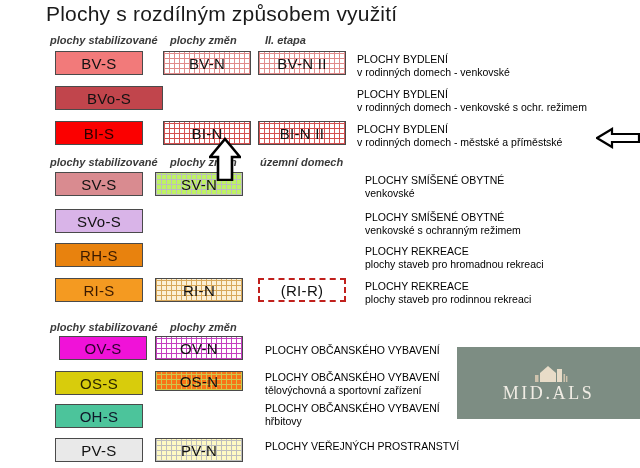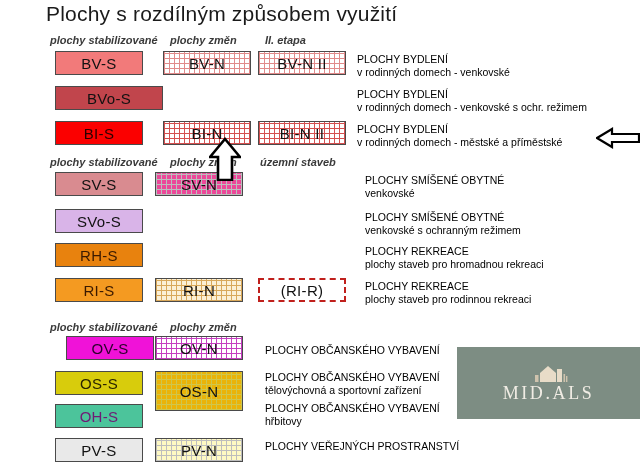--- a/index.html
+++ b/index.html
@@ -129,26 +129,26 @@
   <svg class="arrow-up" viewBox="0 0 32 44">
     <polygon points="16,2 31,20 23,20 23,43 9,43 9,20 1,20" fill="#ffffff" stroke="#000000" stroke-width="2.6" stroke-linejoin="miter"></polygon>
   </svg>
 
   <svg class="arrow-left" viewBox="0 0 44 24">
     <polygon points="1,12 16,3 16,8 43,8 43,16 16,16 16,21" fill="#ffffff" stroke="#000000" stroke-width="2.2" stroke-linejoin="miter"></polygon>
   </svg>
 
   <div class="colcap" style="left:50px;top:156px;">plochy stabilizované</div>
   <div class="colcap" style="left:170px;top:156px;">plochy změn</div>
-  <div class="colcap" style="left:260px;top:156px;">územní staveb</div>
+  <div class="colcap" style="left:260px;top:156px;">územní domech</div>
 
   <div class="sw" id="sw-sv-s" style="left: 55px; top: 172px; width: 88px; height: 24px; background: rgb(217, 139, 144);">
     <span class="lbl">SV-S</span>
   </div>
-  <div class="sw grid" id="sw-sv-n" style="left: 155px; top: 172px; width: 88px; height: 24px; background: #ec4899;">
+  <div class="sw grid" id="sw-sv-n" style="left: 155px; top: 172px; width: 88px; height: 24px; background: #bef264;">
       <div style="position: absolute; inset: 0px; z-index: 1; pointer-events: none; background-image: repeating-linear-gradient(0deg, rgb(189, 189, 189) 0px, rgb(189, 189, 189) 1px, transparent 1px, transparent 5px), repeating-linear-gradient(90deg, rgb(189, 189, 189) 0px, rgb(189, 189, 189) 1px, transparent 1px, transparent 5px);"></div>
     <span class="lbl">SV-N</span>
   </div>
   <div class="desc" style="left:365px;top:174px;">
     <span class="l1">PLOCHY SMÍŠENÉ OBYTNÉ</span>
     <span class="l2">venkovské</span>
   </div>
 
   <div class="sw" id="sw-svo-s" style="left: 55px; top: 209px; width: 88px; height: 24px; background: rgb(217, 180, 232);">
     <span class="lbl">SVo-S</span>
@@ -177,46 +177,46 @@
     <span class="lbl">(RI-R)</span>
   </div>
   <div class="desc" style="left:365px;top:280px;">
     <span class="l1">PLOCHY REKREACE</span>
     <span class="l2">plochy staveb pro rodinnou rekreaci</span>
   </div>
 
   <div class="colcap" style="left:50px;top:321px;">plochy stabilizované</div>
   <div class="colcap" style="left:170px;top:321px;">plochy změn</div>
 
-  <div class="sw" id="sw-ov-s" style="left: 66px; top: 336px; width: 88px; height: 24px; background: rgb(240, 18, 216);">
+  <div class="sw" id="sw-ov-s" style="left: 59px; top: 336px; width: 88px; height: 24px; background: rgb(240, 18, 216);">
     <span class="lbl" style="color:#2c002c;">OV-S</span>
   </div>
   <div class="sw grid" id="sw-ov-n" style="left: 155px; top: 336px; width: 88px; height: 24px; background: rgb(255, 255, 255);">
       <div style="position: absolute; inset: 0px; z-index: 1; pointer-events: none; background-image: repeating-linear-gradient(0deg, rgb(197, 63, 192) 0px, rgb(197, 63, 192) 1px, transparent 1px, transparent 5px), repeating-linear-gradient(90deg, rgb(197, 63, 192) 0px, rgb(197, 63, 192) 1px, transparent 1px, transparent 5px);"></div>
     <span class="lbl">OV-N</span>
   </div>
   <div class="desc" style="left:265px;top:344px;">
     <span class="l1">PLOCHY OBČANSKÉHO VYBAVENÍ</span>
     <span class="l2"></span>
   </div>
 
   <div class="sw" id="sw-os-s" style="left: 55px; top: 371px; width: 88px; height: 24px; background: rgb(216, 204, 12);">
     <span class="lbl" style="color:#2a2400;">OS-S</span>
   </div>
-  <div class="sw grid" id="sw-os-n" style="left: 155px; top: 371px; width: 88px; height: 40px; background: #eab308;">
+  <div class="sw grid" id="sw-os-n" style="left: 155px; top: 371px; width: 88px; height: 20px; background: #f97316;">
       <div style="position: absolute; inset: 0px; z-index: 1; pointer-events: none; background-image: repeating-linear-gradient(0deg, rgb(207, 198, 75) 0px, rgb(207, 198, 75) 1px, transparent 1px, transparent 5px), repeating-linear-gradient(90deg, rgb(207, 198, 75) 0px, rgb(207, 198, 75) 1px, transparent 1px, transparent 5px);"></div>
     <span class="lbl">OS-N</span>
   </div>
   <div class="desc" style="left:265px;top:371px;">
     <span class="l1">PLOCHY OBČANSKÉHO VYBAVENÍ</span>
     <span class="l2">tělovýchovná a sportovní zařízení</span>
   </div>
 
   <div class="sw" id="sw-oh-s" style="left: 55px; top: 404px; width: 88px; height: 24px; background: rgb(76, 196, 155);">
-    <span class="lbl" style="color:#701a75;">OH-S</span>
+    <span class="lbl" style="color:#0f172a;">OH-S</span>
   </div>
   <div class="desc" style="left:265px;top:402px;">
     <span class="l1">PLOCHY OBČANSKÉHO VYBAVENÍ</span>
     <span class="l2">hřbitovy</span>
   </div>
 
   <div class="sw" id="sw-pv-s" style="left: 55px; top: 438px; width: 88px; height: 24px; background: rgb(233, 233, 233);">
     <span class="lbl">PV-S</span>
   </div>
   <div class="sw grid" id="sw-pv-n" style="left: 155px; top: 438px; width: 88px; height: 24px; background: #fef9c3; text-align: right;">

